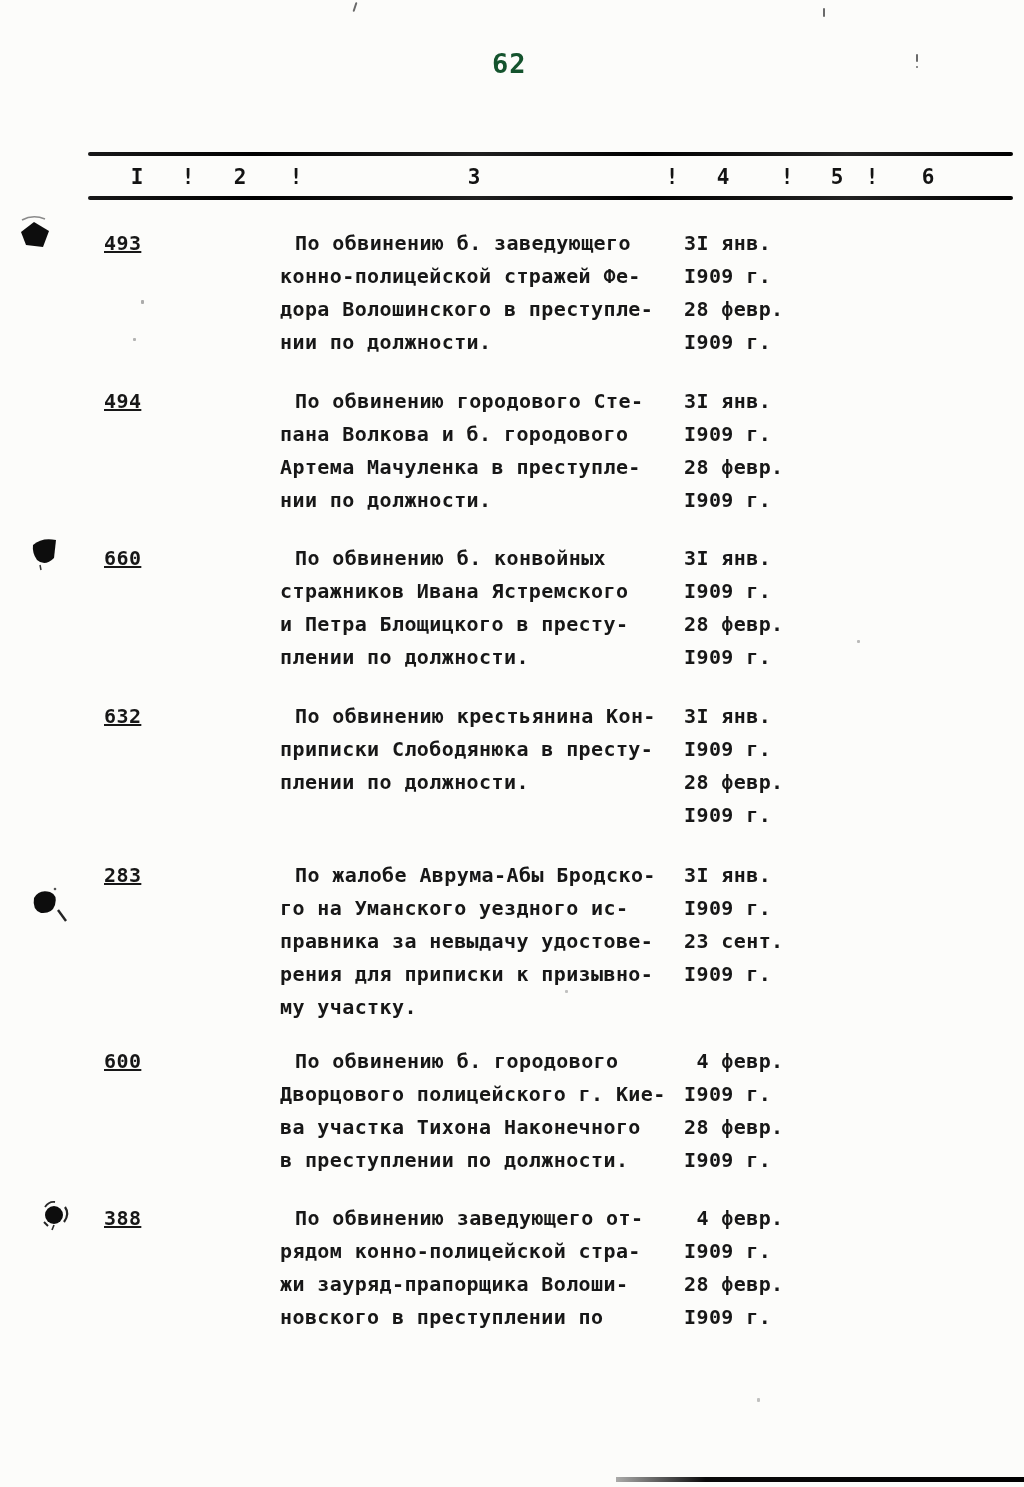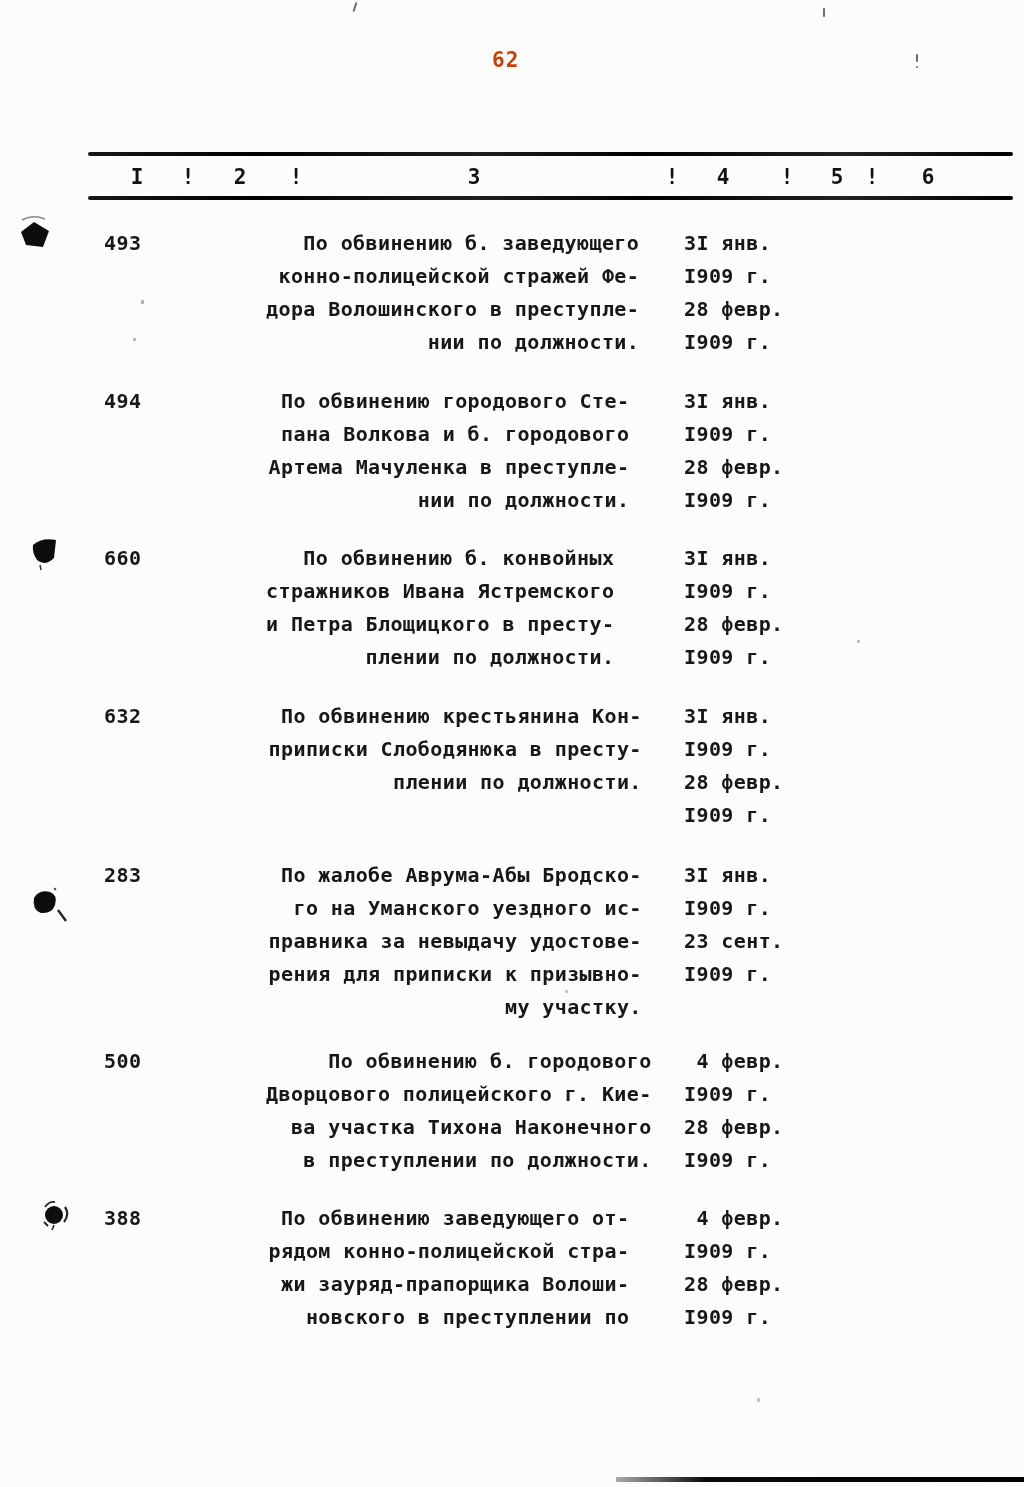--- a/index.html
+++ b/index.html
@@ -7,37 +7,37 @@
     position:relative;
     width:1024px;height:1487px;
     background:#fcfcfa;
     overflow:hidden;
     font-family:"DejaVu Sans Mono","Liberation Mono",monospace;
     color:#171717;
     font-weight:bold;
   }
   .page-number{
     position:absolute;left:492px;top:48px;
-    font-size:21px;letter-spacing:1px;color:#c2410c;
+    font-size:27px;letter-spacing:1px;color:#14532d;
   }
   .rule{
     position:absolute;left:88px;width:925px;height:4px;
     background:linear-gradient(90deg,#181818,#000 18%,#1f1f1f 42%,#000 60%,#222 82%,#000);
     border-radius:2px;
   }
   .rule-a{top:152px;}
   .rule-b{top:196px;}
   .hc{
     position:absolute;top:162px;
     transform:translateX(-50%);
     font-size:21px;line-height:30px;color:#131313;
   }
   .entry{position:absolute;left:0;width:1024px;font-size:20px;line-height:33px;letter-spacing:0.4px;}
-  .entry .num{position:absolute;left:104px;top:0;}
-  .entry .case{position:absolute;left:266px;top:0;white-space:pre;text-indent:15px;text-align:right;}
+  .entry .num{position:absolute;left:104px;top:0;text-decoration:underline;}
+  .entry .case{position:absolute;left:280px;top:0;white-space:pre;text-indent:15px;}
   .entry .dates{position:absolute;left:684px;top:0;white-space:pre;}
   .ink{position:absolute;}
   .speck{position:absolute;background:#6a6a6a;border-radius:1px;}
   .bottom-rule{
     position:absolute;top:1477px;left:616px;width:408px;height:5px;
     background:linear-gradient(90deg,rgba(20,20,20,.35),#0a0a0a 22%,#000);
   }
 </style>
 </head>
 <body>
@@ -116,21 +116,21 @@
 правника за невыдачу удостове-
 рения для приписки к призывно-
 му участку.</div>
     <div class="dates">3I янв.
 I909 г.
 23 сент.
 I909 г.</div>
   </div>
 
   <div class="entry" style="top:1045px">
-    <div class="num">500</div>
+    <div class="num">600</div>
     <div class="case">По обвинению б. городового
 Дворцового полицейского г. Кие-
 ва участка Тихона Наконечного
 в преступлении по должности.</div>
     <div class="dates"> 4 февр.
 I909 г.
 28 февр.
 I909 г.</div>
   </div>
 

